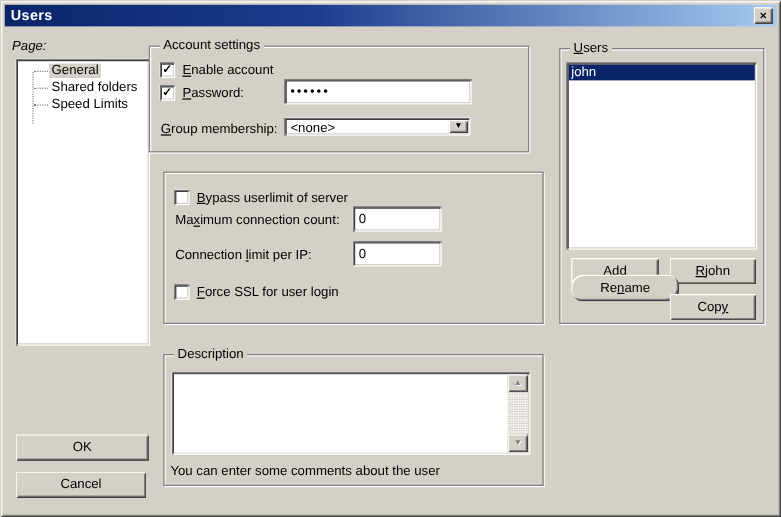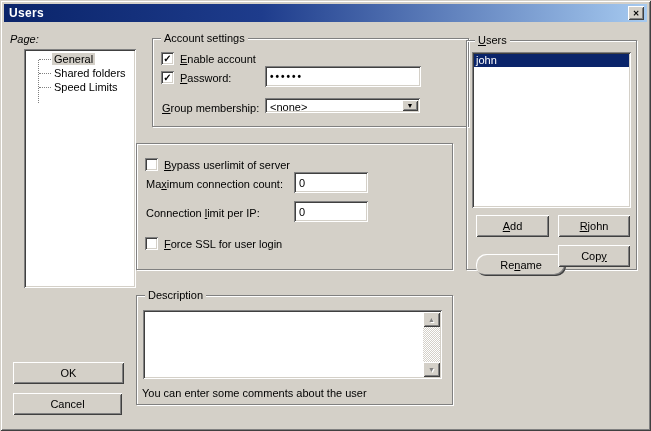--- a/index.html
+++ b/index.html
@@ -75,21 +75,21 @@
                 inset 2px 2px 0 #404040, inset -2px -2px 0 #d4d0c8; }
   .combo-value { position:absolute; left:5px; top:3px; }
   .combo-arrow {
     position:absolute; right:2px; top:2px; bottom:2px; width:16px;
     background:#d4d0c8; display:flex; align-items:center; justify-content:center;
     box-shadow: inset 1px 1px 0 #ffffff, inset -1px -1px 0 #404040,
                 inset 2px 2px 0 #d4d0c8, inset -2px -2px 0 #808080;
     font-size:7px; cursor:default;
   }
 
-  .tree { position:absolute; padding-top:3px; overflow:hidden; cursor:default;margin-left:11px; }
+  .tree { position:absolute; padding-top:3px; overflow:hidden; cursor:default; }
   .tree-vline { position:absolute; left:14px; top:11px; height:43px; width:0;
     border-left:1px dotted #808080; }
   .tree-row { display:flex; align-items:center; height:14px; position:relative; }
   .tree-dash { width:12px; height:0; border-top:1px dotted #808080; margin-left:15px; flex:0 0 12px; }
   .tree-label { padding:0 2px; margin-left:1px; white-space:nowrap; }
   .tree-label.sel { background:#d4d0c8; }
 
   .listbox { position:absolute; background:#fff; cursor:default;
     box-shadow: inset 1px 1px 0 #808080, inset -1px -1px 0 #ffffff,
                 inset 2px 2px 0 #404040, inset -2px -2px 0 #d4d0c8;
@@ -139,21 +139,21 @@
     <div class="tree-row">
       <span class="tree-dash"></span>
       <span class="tree-label">Shared folders</span>
     </div>
     <div class="tree-row">
       <span class="tree-dash"></span>
       <span class="tree-label">Speed Limits</span>
     </div>
   </div>
 
-  <div class="groupbox" style="left:152px; top:38px; width:317px; height:89px;">
+  <div class="groupbox" style="left:124px; top:38px; width:317px; height:89px;">
     <span class="legend">Account settings</span>
 
     <div class="check-row" style="left:8px; top:13px;">
       <span class="cb">
         <span>✓</span>
       </span>
       <span class="lbl"><span></span><span class="key">E</span><span>nable account</span></span>
     </div>
 
     <div class="check-row" style="left:8px; top:32px;">
@@ -216,21 +216,21 @@
         <span>john</span>
       </div>
     </div>
 
     <button class="btn" style="left:9px; top:174px; width:73px; height:22px;">
         <span class="lbl"><span></span><span class="key">A</span><span>dd</span></span>
       </button>
     <button class="btn" style="left:91px; top:174px; width:72px; height:22px;">
         <span class="lbl"><span></span><span class="key">R</span><span>john</span></span>
       </button>
-    <button class="btn" style="left:9px; top:213px; width:90px; height:22px;border-radius:10px;">
+    <button class="btn" style="left:9px; top:188px; width:90px; height:22px;border-radius:10px;">
         <span class="lbl"><span>Re</span><span class="key">n</span><span>ame</span></span>
       </button>
     <button class="btn" style="left:91px; top:204px; width:72px; height:22px;">
         <span class="lbl"><span>Cop</span><span class="key">y</span><span></span></span>
       </button>
   </div>
 
   <button class="btn" style="left:13px; top:362px; width:111px; height:22px;">OK</button>
   <button class="btn" style="left:13px; top:393px; width:109px; height:22px;">Cancel</button>
 

